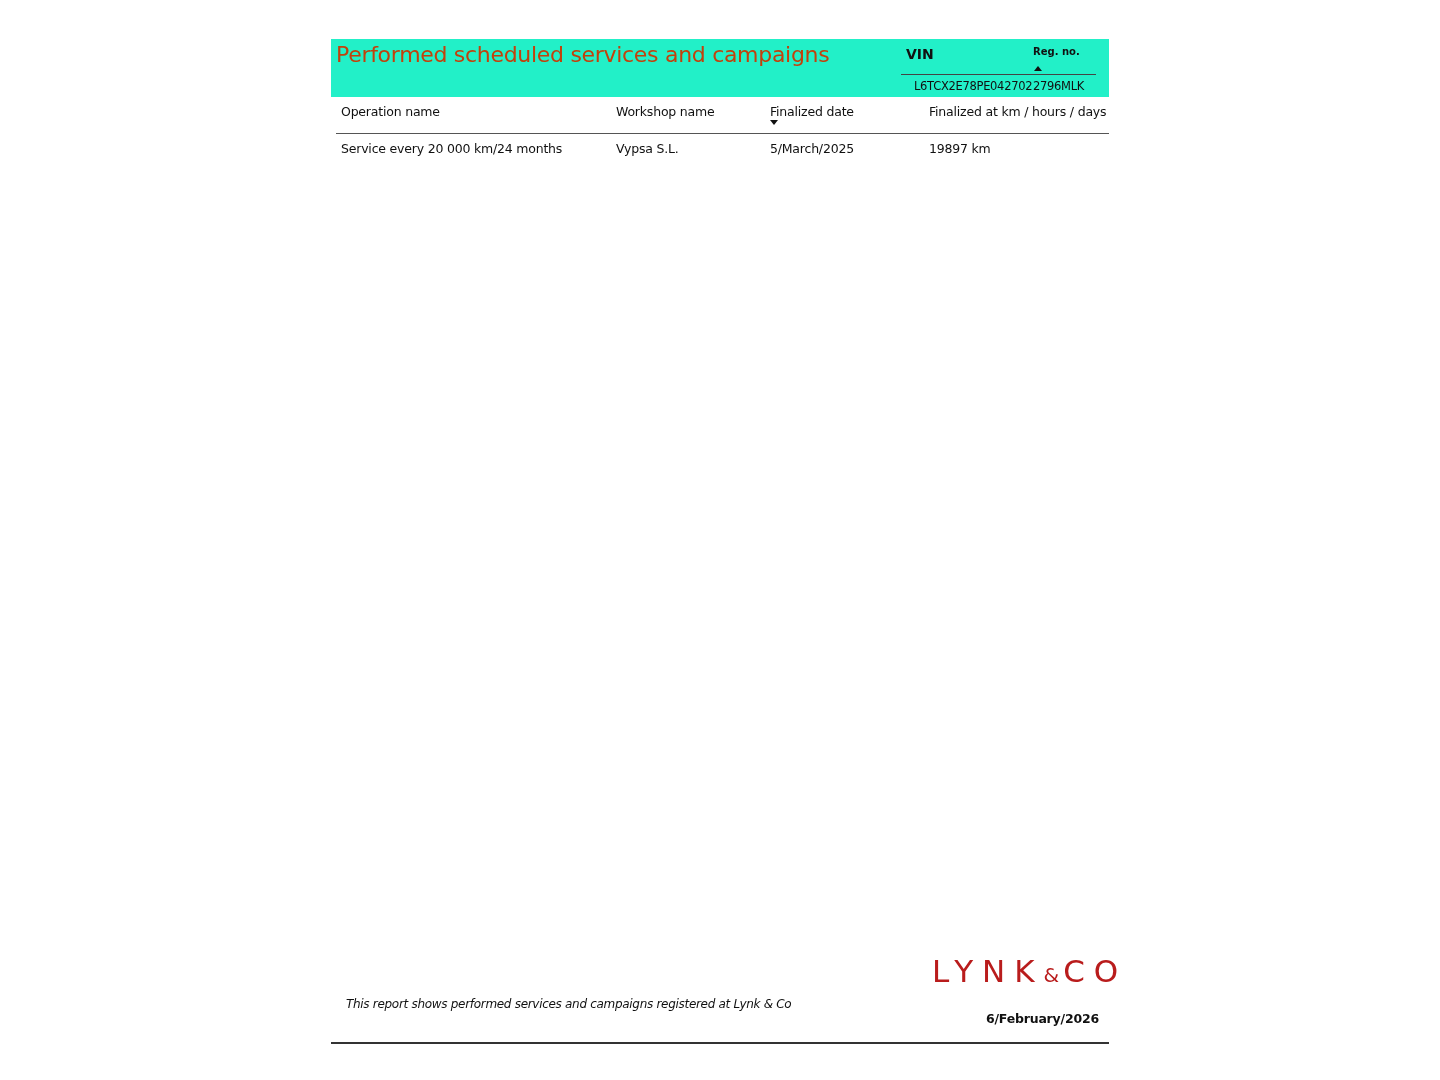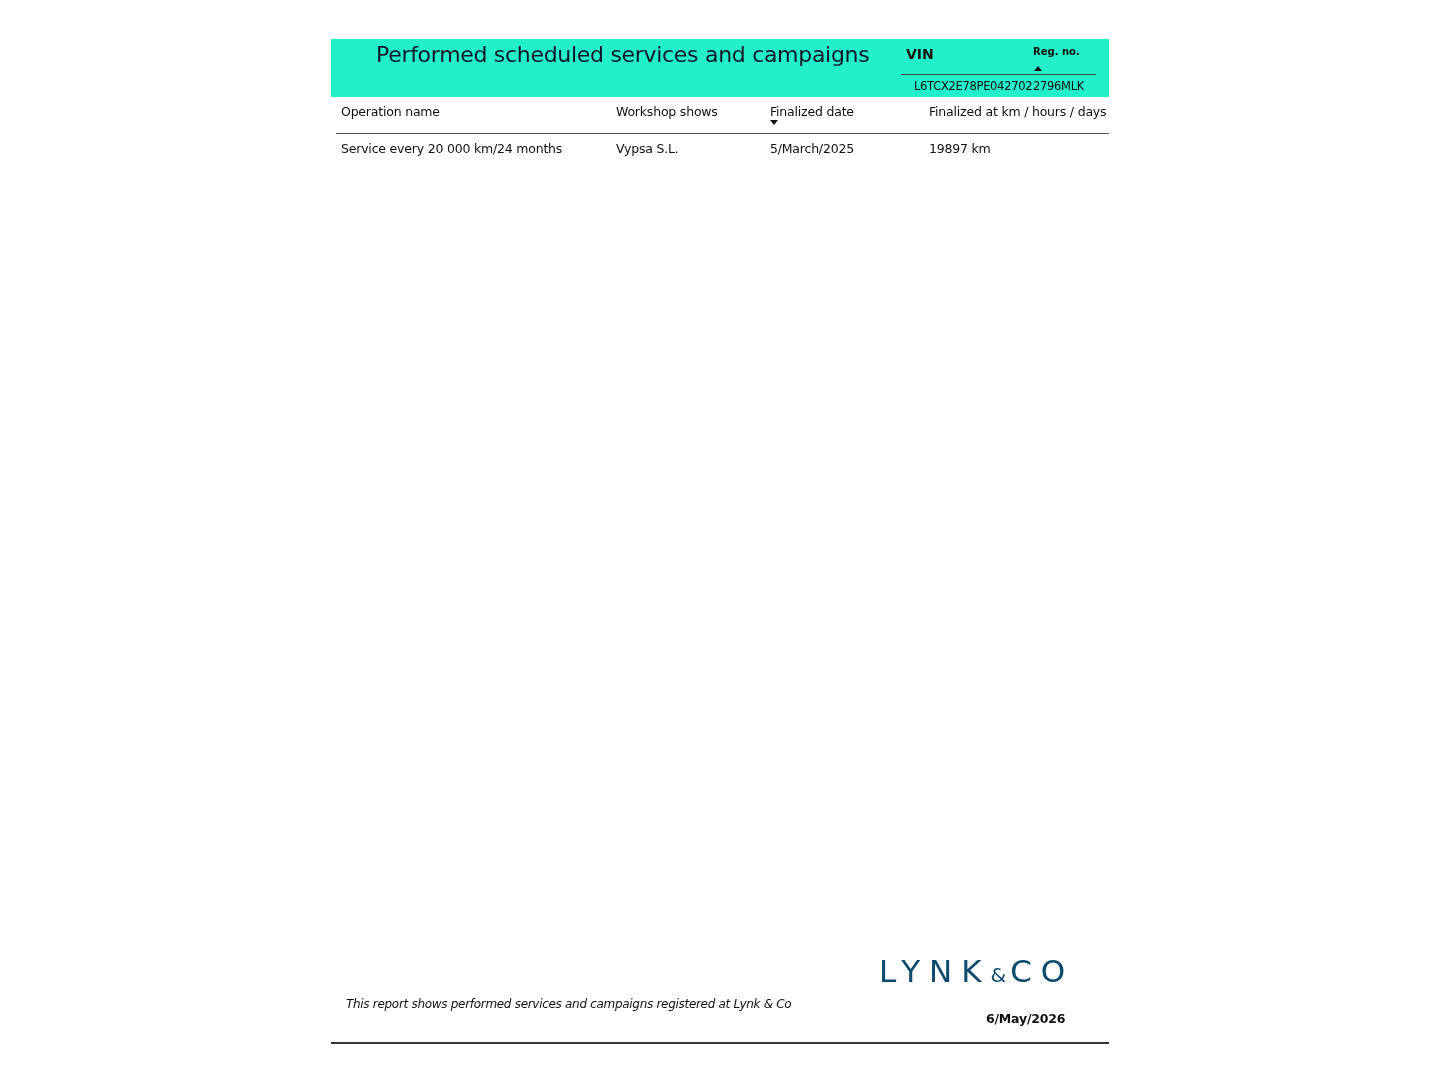--- a/index.html
+++ b/index.html
@@ -1,63 +1,63 @@
 <!DOCTYPE html>
 <html><head>
   <meta charset="utf-8">
   <style>
     html, body { margin: 0; padding: 0; background: #ffffff; }
     body { width: 1440px; height: 1080px; position: relative; font-family: "DejaVu Sans", sans-serif; color: #111; }
     .page { position: absolute; left: 331px; top: 39px; width: 778px; }
     .header-band { position: absolute; left: 0; top: 0; width: 778px; height: 58px; background: #22f0c8; }
-    .title { position: absolute; left: 5px; top: 3px; font-size: 22px; color: #0f172a; letter-spacing: -0.3px; white-space: nowrap; margin-left: 40px; }
+    .title { position: absolute; left: 5px; top: 3px; font-size: 22px; color: #c2410c; letter-spacing: -0.3px; white-space: nowrap; }
     .vin-label { position: absolute; left: 575px; top: 7px; font-size: 14px; font-weight: bold; }
     .reg-label { position: absolute; left: 702px; top: 7px; font-size: 10px; font-weight: bold; }
     .sort-up { position: absolute; left: 703px; top: 27px; width: 0; height: 0; border-left: 4px solid transparent; border-right: 4px solid transparent; border-bottom: 5px solid #111; }
     .vin-rule { position: absolute; left: 570px; top: 35px; width: 195px; height: 1px; background: #444; }
     .vin-value { position: absolute; left: 575px; top: 40px; font-size: 11.5px; letter-spacing: -0.3px; margin-left: 8px; }
     .reg-value { position: absolute; left: 702px; top: 40px; font-size: 11.5px; letter-spacing: -0.3px; }
     .th { position: absolute; top: 65px; font-size: 12.5px; letter-spacing: -0.2px; white-space: nowrap; text-align: right; }
     .sort-down { position: absolute; left: 439px; top: 81px; width: 0; height: 0; border-left: 4px solid transparent; border-right: 4px solid transparent; border-top: 5px solid #111; }
     .table-rule { position: absolute; left: 5px; top: 94px; width: 773px; height: 1px; background: #555; }
     .td { position: absolute; top: 102px; font-size: 12.5px; letter-spacing: -0.2px; white-space: nowrap; }
     .c1 { left: 10px; } .c2 { left: 285px; } .c3 { left: 439px; } .c4 { left: 598px; }
-    .logo { position: absolute; left: 548px; top: 914px; font-size: 31px; letter-spacing: 9px; font-weight: normal; color: #0c4a6e; white-space: nowrap; }
+    .logo { position: absolute; left: 601px; top: 914px; font-size: 31px; letter-spacing: 9px; font-weight: normal; color: #b91c1c; white-space: nowrap; }
     .logo .amp { font-size: 20px; letter-spacing: 4px; }
     .footer-note { position: absolute; left: 15px; top: 958px; font-size: 12px; font-style: italic; letter-spacing: -0.3px; white-space: nowrap; }
     .footer-date { position: absolute; left: 655px; top: 972px; font-size: 12.5px; font-weight: bold; letter-spacing: -0.2px; }
     .footer-rule { position: absolute; left: 0; top: 1003px; width: 778px; height: 1.5px; background: #333; }
   </style>
 </head>
 <body>
 
 <div class="page">
   <div class="header-band">
     <div class="title">Performed scheduled services and campaigns</div>
     <div class="vin-label">VIN</div>
     <div class="reg-label">Reg. no.</div>
     <div class="sort-up"></div>
     <div class="vin-rule"></div>
     <div class="vin-value">L6TCX2E78PE042702</div>
     <div class="reg-value">2796MLK</div>
   </div>
 
   <div class="th c1">Operation name</div>
-  <div class="th c2">Workshop shows</div>
+  <div class="th c2">Workshop name</div>
   <div class="th c3">Finalized date</div>
   <div class="sort-down"></div>
   <div class="th c4">Finalized at km / hours / days</div>
   <div class="table-rule"></div>
 
   <div>
     <div class="td c1">Service every 20 000 km/24 months</div>
     <div class="td c2">Vypsa S.L.</div>
     <div class="td c3">5/March/2025</div>
     <div class="td c4">19897 km</div>
   </div>
 
   <div class="logo">
     <span>LYNK</span><span class="amp">&amp;</span><span>CO</span>
   </div>
   <div class="footer-note">This report shows performed services and campaigns registered at Lynk &amp; Co</div>
-  <div class="footer-date">6/May/2026</div>
+  <div class="footer-date">6/February/2026</div>
   <div class="footer-rule"></div>
 </div>
 
 </body></html>

